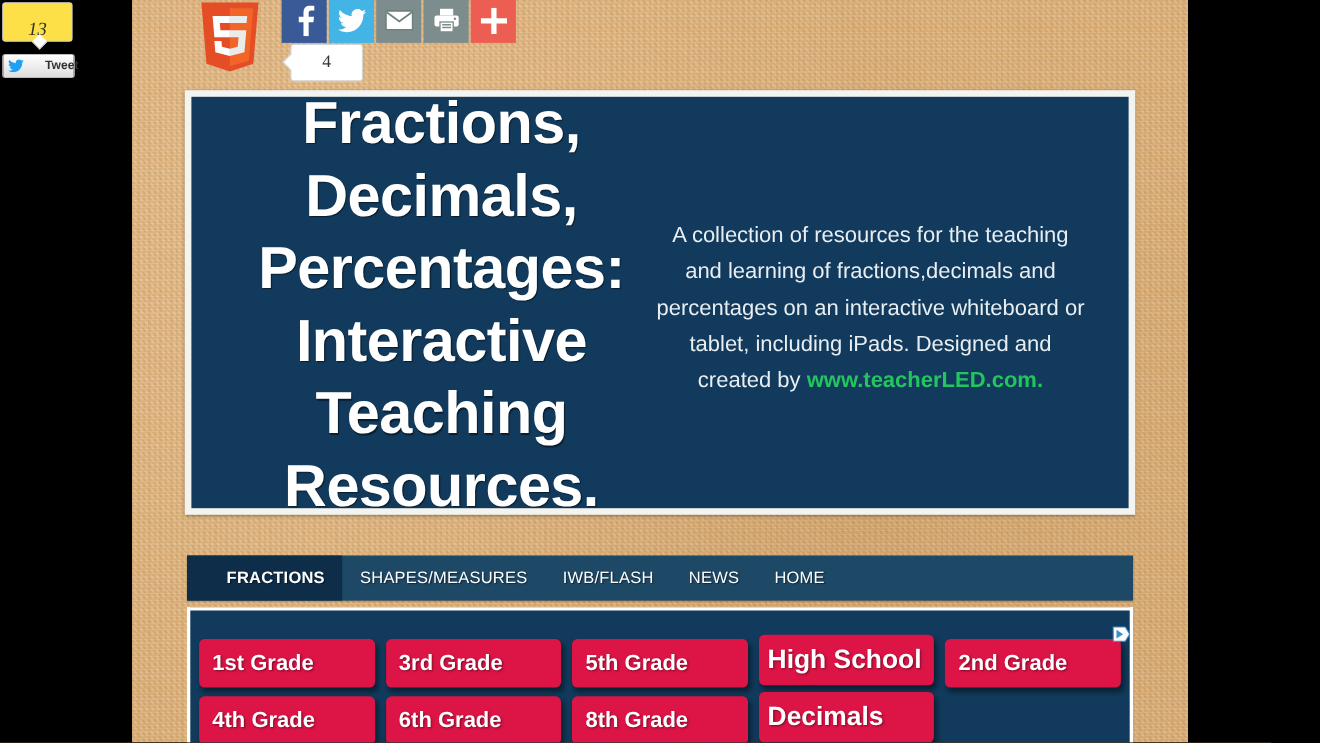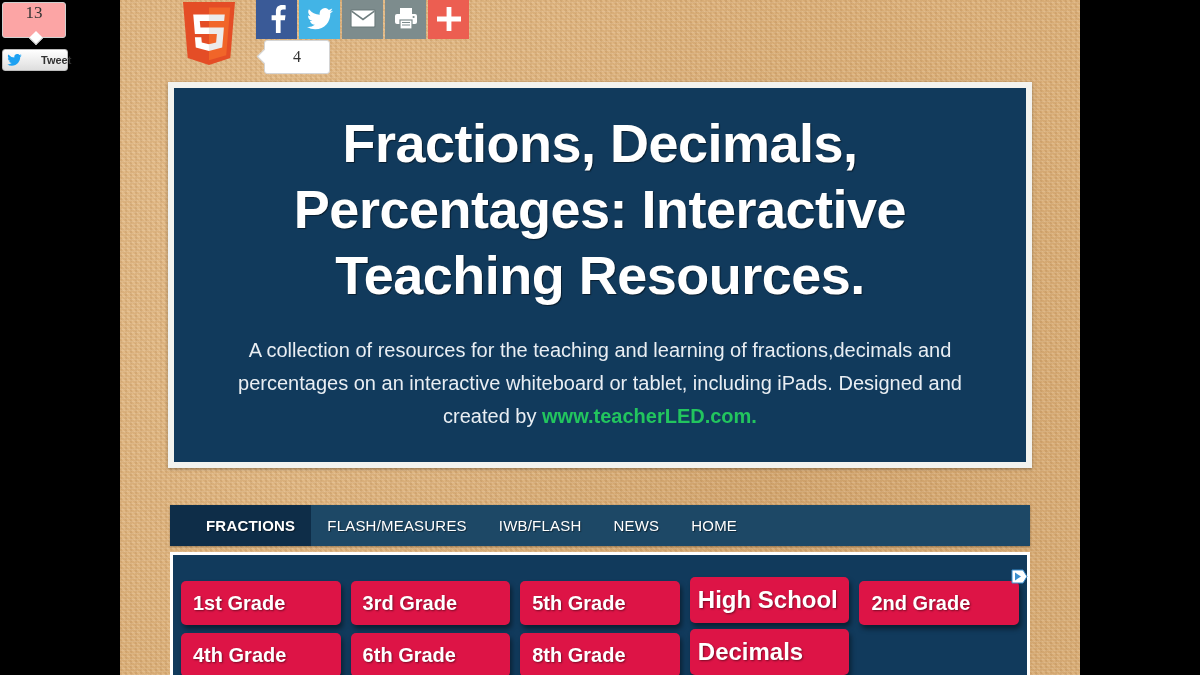--- a/index.html
+++ b/index.html
@@ -41,30 +41,31 @@
     position: absolute;
     left: 2px;
     top: 2px;
     width: 68px;
     z-index: 40;
   }
   .tweet-count {
     position: relative;
     width: 64px;
     height: 36px;
-    background: #fca5a5;
+    background: #fde047;
     border: 1px solid #cfcfcf;
     border-radius: 3px;
     box-sizing: border-box;
     display: flex;
-    align-items: flex-start;
+    align-items: flex-end;
     justify-content: center;
     font-size: 17px;
     color: #333333;
     font-family: "Liberation Serif", serif;
+    font-style: italic;
   }
   .tweet-count:after {
     content: "";
     position: absolute;
     left: 28px;
     bottom: -6px;
     width: 9px;
     height: 9px;
     background: #ffffff;
     border-right: 1px solid #cfcfcf;
@@ -173,21 +174,21 @@
     box-sizing: border-box;
     box-shadow: 0 1px 3px rgba(0,0,0,0.35);
   }
   .banner {
     width: 100%;
     height: 100%;
     background: #113a5c;
     box-sizing: border-box;
     padding: 22px 36px 18px 36px;
     display: flex;
-    flex-direction: column;
+    flex-direction: row;
     align-items: center;
   }
   .banner-title {
     font-family: "Liberation Sans", sans-serif;
     font-weight: bold;
     font-size: 54px;
     line-height: 66px;
     color: #ffffff;
     text-align: center;
     letter-spacing: -0.5px;
@@ -365,21 +366,21 @@
         <span>A collection of resources for the teaching and learning of fractions,decimals and percentages on an interactive whiteboard or tablet, including iPads. Designed and created by </span><b>www.teacherLED.com.</b>
       </p>
     </div>
   </div>
 
   <div class="nav-bar">
     <div class="nav-item first active">
       <span>FRACTIONS</span>
     </div>
     <div class="nav-item">
-      <span>FLASH/MEASURES</span>
+      <span>SHAPES/MEASURES</span>
     </div>
     <div class="nav-item">
       <span>IWB/FLASH</span>
     </div>
     <div class="nav-item">
       <span>NEWS</span>
     </div>
     <div class="nav-item">
       <span>HOME</span>
     </div>

